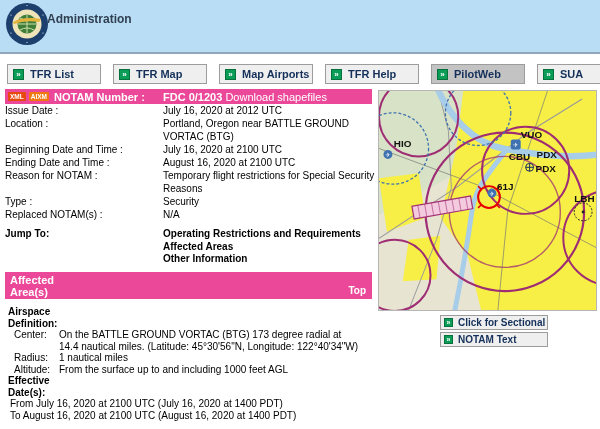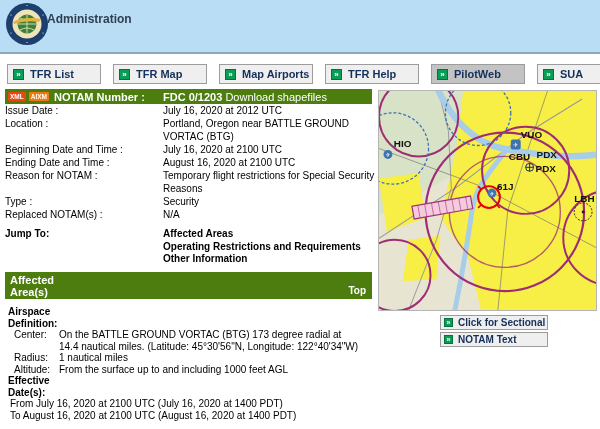--- a/index.html
+++ b/index.html
@@ -29,21 +29,21 @@
     font-size:11px; font-weight:bold; color:#14305a; cursor:pointer;
   }
   .tab.active { background:#c3c3c3; }
   .bullet {
     flex:0 0 auto; width:11px; height:11px; background:#0a9d57;
     border:1px solid #06713d; color:#fff; font-size:8px; line-height:9px;
     text-align:center; font-weight:bold;
   }
   
   .blue-bar {
-    position:absolute; left:5px; width:367px; background:#4d7c0f; color:#fff;
+    position:absolute; left:5px; width:367px; background:#ec4899; color:#fff;
   }
   .notam-bar { top:89px; height:15px; display:flex; align-items:center; }
   .badge {
     display:inline-block; font-size:6.5px; font-weight:bold; color:#fff;
     padding:1px 2px; border-radius:1px; margin-left:3px; line-height:7px;
   }
   .badge-xml  { background:#e8490f; }
   .badge-aixm { background:#f0780f; }
   .notam-bar .bar-label { margin-left:5px; font-size:11px; font-weight:bold; }
   .notam-bar .bar-value {
@@ -171,22 +171,22 @@
   </div>
   <div class="detail-row">
     <div>Replaced NOTAM(s) :</div>
     <div>N/A</div>
   </div>
 </div>
 
 <div class="jump-block">
   <div class="jump-label">Jump To:</div>
   <div class="jump-links">
+    <div>Operating Restrictions and Requirements</div>
     <div>Affected Areas</div>
-    <div>Operating Restrictions and Requirements</div>
     <div>Other Information</div>
   </div>
 </div>
 
 <div class="blue-bar affected-bar">
   <div class="sec-title">Affected Area(s)</div>
   <a class="top-link">Top</a>
 </div>
 
 <div class="airspace">

